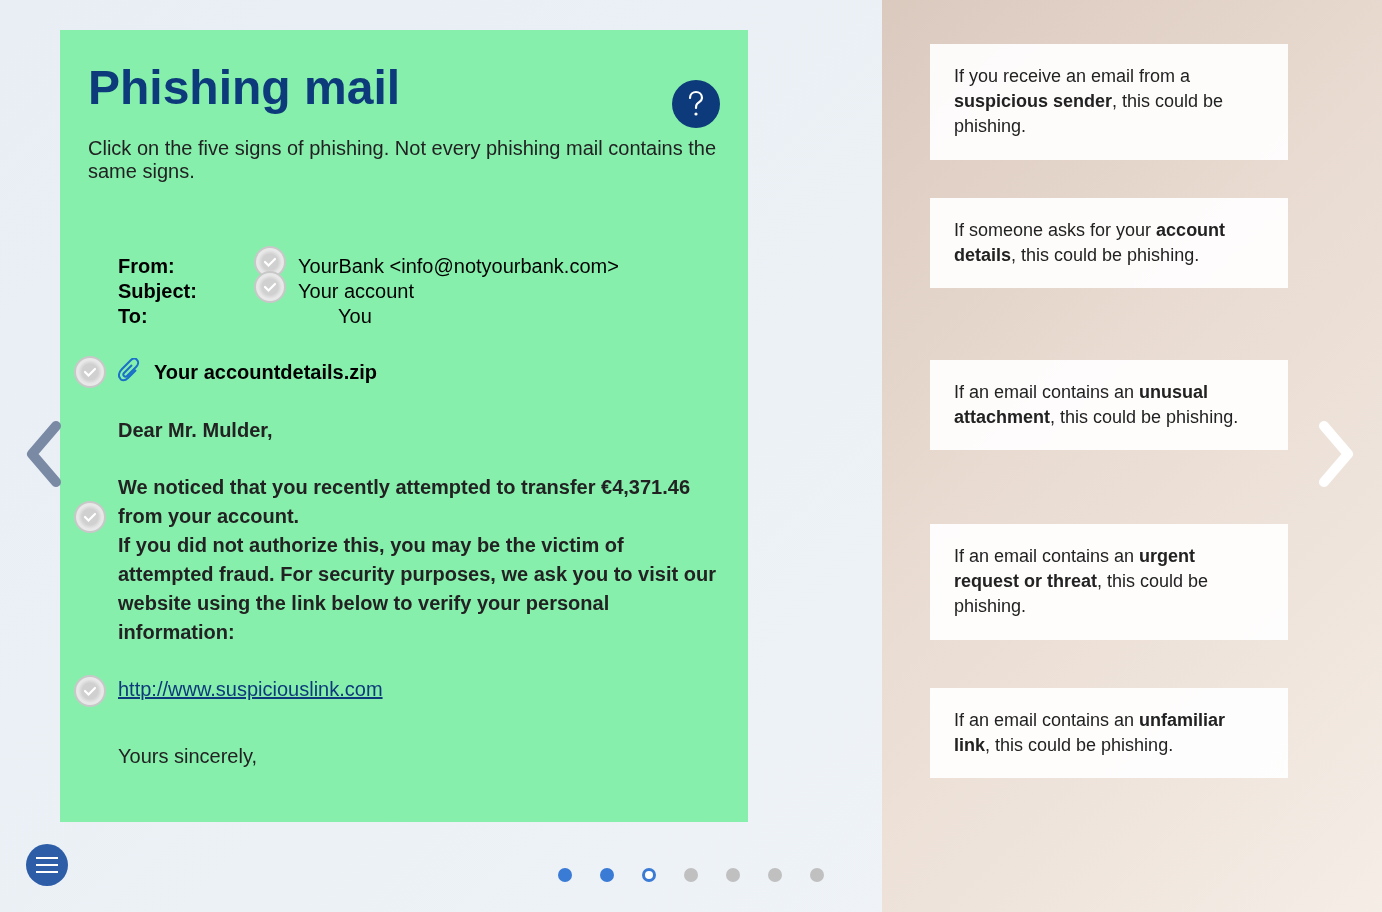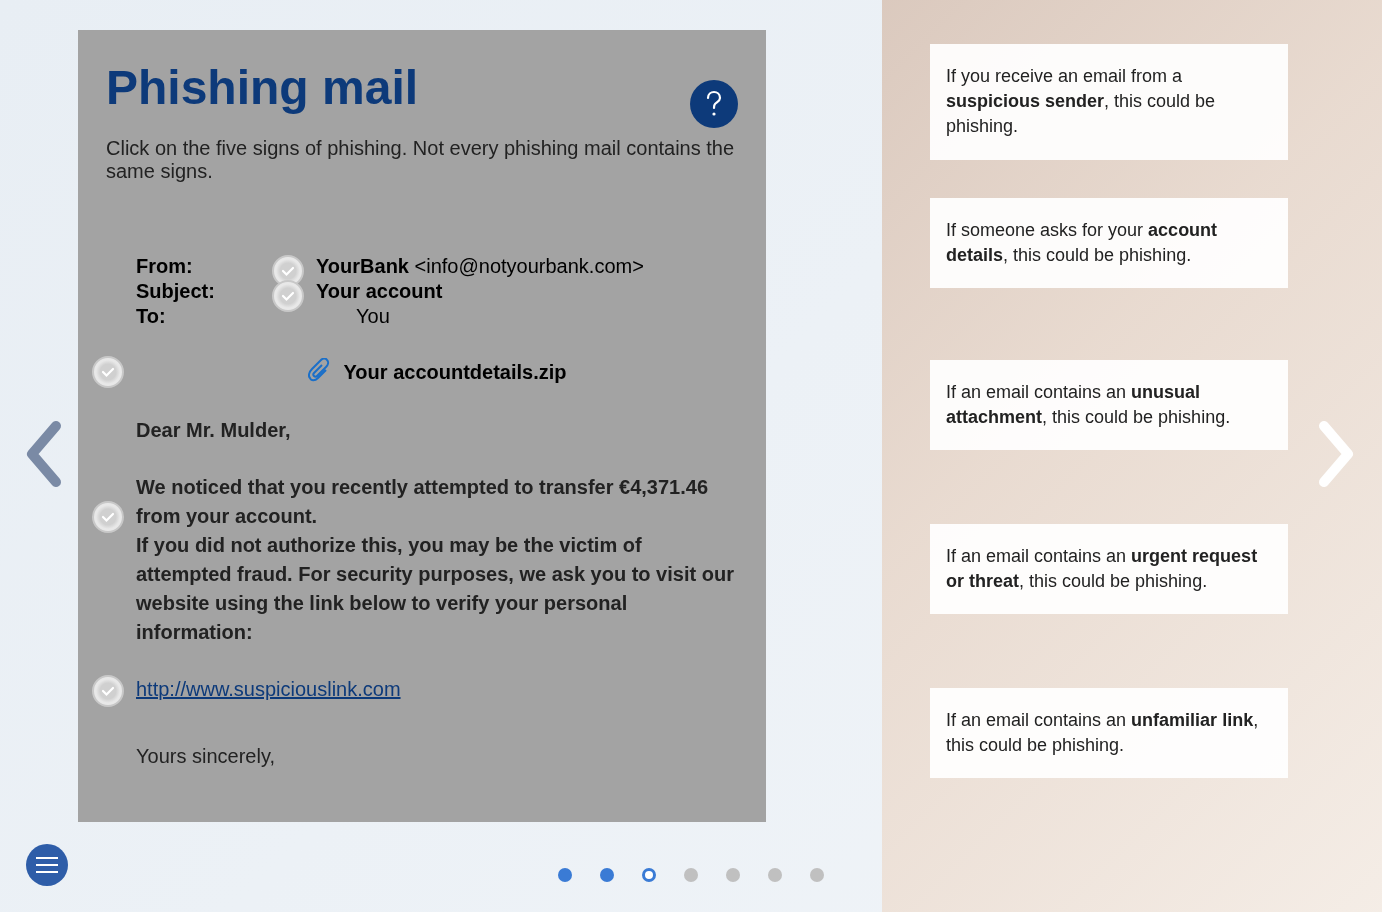--- a/index.html
+++ b/index.html
@@ -19,25 +19,25 @@
       position: absolute;
       right: 0;
       top: 0;
       width: 500px;
       height: 912px;
       background: linear-gradient(135deg, #d9c5b8 0%, #e8d8cc 40%, #f5ece4 100%);
       opacity: 0.9;
     }
     .main-card {
       position: absolute;
-      left: 78px;
+      left: 60px;
       top: 30px;
       width: 688px;
       height: 792px;
-      background: #a3a3a3;
+      background: #86efac;
       padding: 30px 28px;
     }
     .title {
       font-size: 48px;
       font-weight: bold;
       color: #0d3a7a;
       margin-bottom: 22px;
     }
     .instruction {
       font-size: 20px;
@@ -56,32 +56,32 @@
       align-items: center;
       justify-content: center;
       cursor: pointer;
     }
     .email-container {
       padding-left: 30px;
       position: relative;
     }
     .email-header-row {
       display: flex;
-      align-items: flex-start;
+      align-items: flex-end;
       margin-bottom: 2px;
       font-size: 20px;
       position: relative;
     }
     .email-label {
       font-weight: bold;
       width: 180px;
       display: inline-block;
     }
     .email-value {
-      font-weight: bold;
+      font-weight: normal;
     }
     .email-value-normal {
       font-weight: normal;
     }
     .check-marker {
       position: absolute;
       left: -44px;
       width: 32px;
       height: 32px;
       border-radius: 50%;
@@ -99,21 +99,20 @@
     .from-row .check-marker,
     .subject-row .check-marker {
       left: 136px;
     }
     .attachment-row {
       display: flex;
       align-items: center;
       margin-top: 30px;
       margin-bottom: 30px;
       position: relative;
-      justify-content: center;
     }
     .attachment-row .check-marker {
       left: -44px;
     }
     .clip-icon {
       color: #1a6fc9;
       margin-right: 14px;
     }
     .attachment-text {
       font-size: 20px;
@@ -148,21 +147,21 @@
     .signoff {
       font-size: 20px;
       line-height: 1.45;
       margin-top: 38px;
     }
     .hint-card {
       position: absolute;
       right: 94px;
       width: 358px;
       background: rgba(255,255,255,0.92);
-      padding: 20px 16px;
+      padding: 20px 24px;
       font-size: 18px;
       line-height: 1.4;
       color: #222;
     }
     .hint-card .bold {
       font-weight: bold;
     }
     .nav-arrow {
       position: absolute;
       top: 50%;

